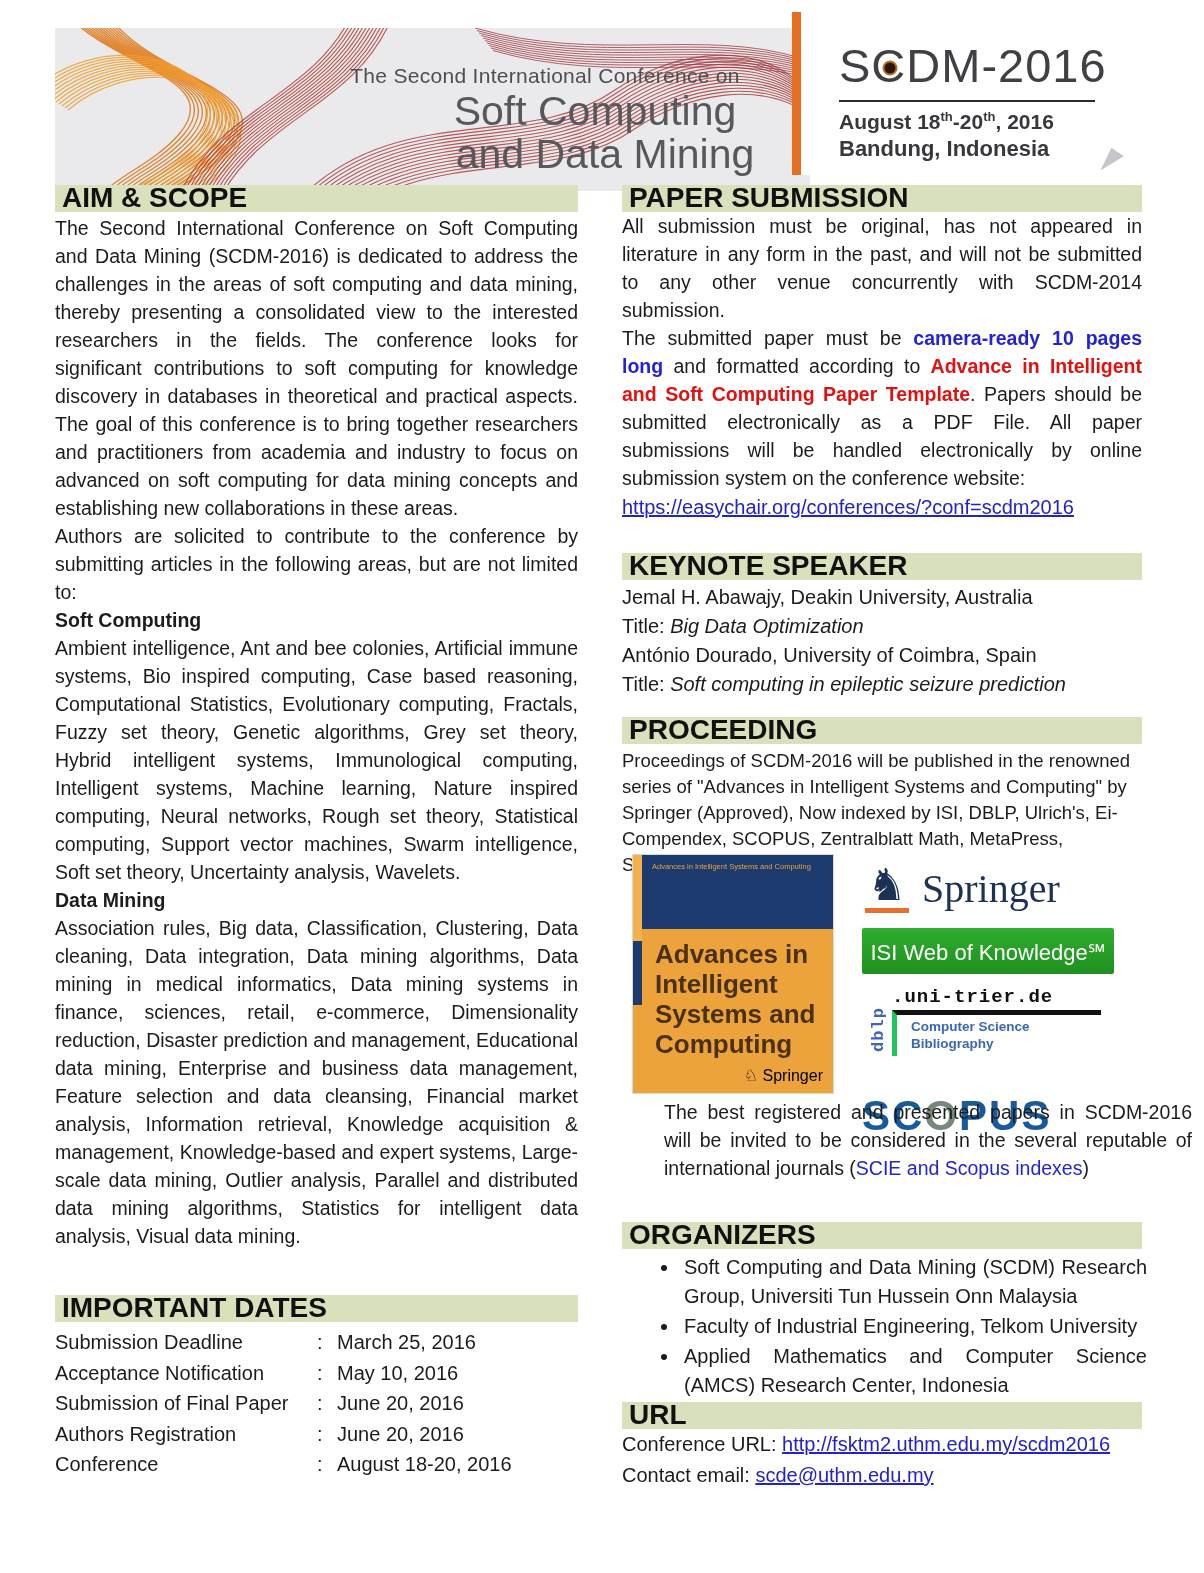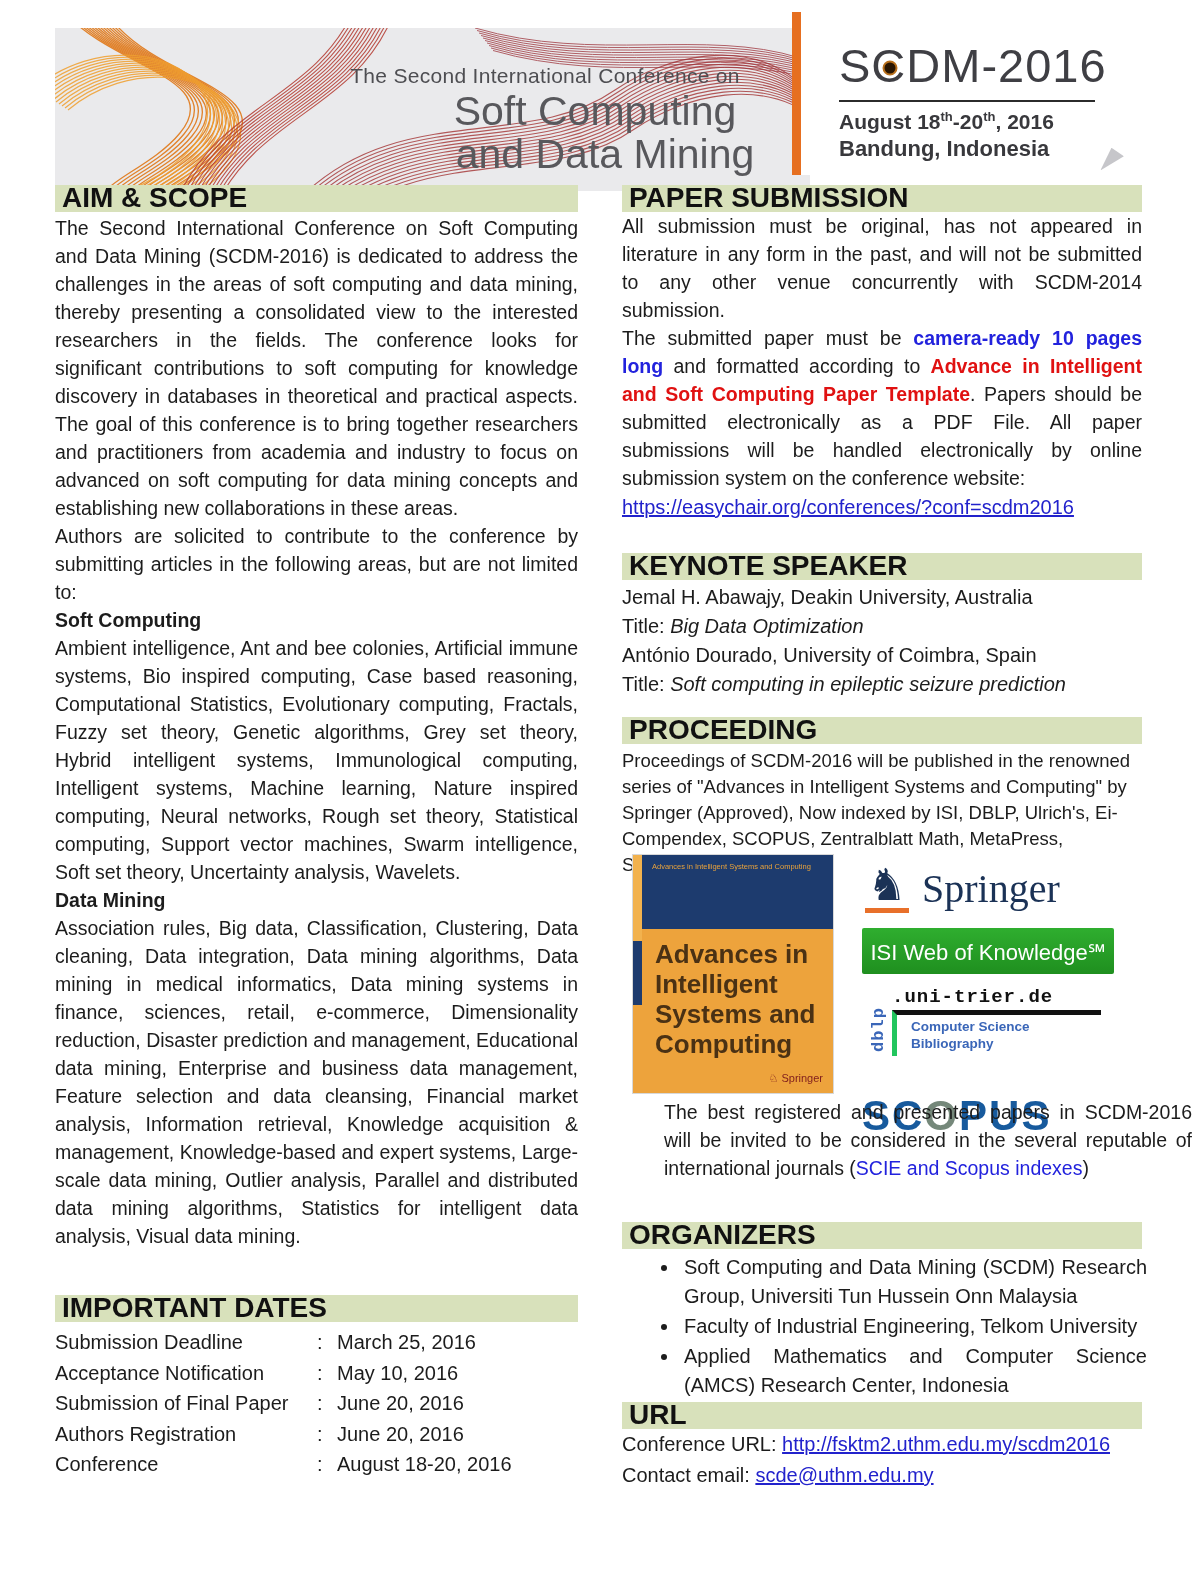--- a/index.html
+++ b/index.html
@@ -51,21 +51,21 @@
   .kn-line{font-size:20px;line-height:29px;}
   .proc-txt{font-size:18.5px;line-height:26px;text-align:left;margin:4px 0 0 0;}
 
   
   .book{position:absolute;left:633px;top:855px;width:200px;height:238px;background:#eda33c;box-shadow:0 0 0 1px #d8d8d8;}
   .book-strip{position:absolute;left:0;top:0;width:9px;height:100%;
               background:linear-gradient(to bottom,#f2b24e 0 36%,#1d3b6e 36% 63%,#eda33c 63% 100%);}
   .book-band{position:absolute;left:9px;top:0;right:0;height:74px;background:#1d3b6e;}
   .book-band-txt{position:absolute;left:10px;top:7px;font-size:7.5px;color:#e8a23c;white-space:nowrap;overflow:hidden;width:175px;}
   .book-title{position:absolute;left:22px;top:84px;font-size:26px;line-height:1.16;font-weight:bold;color:#4a3114;}
-  .book-pub{position:absolute;right:10px;bottom:8px;font-size:11px;color:#7f1d1d;}
+  .book-pub{position:absolute;right:10px;bottom:8px;font-size:16px;color:#000000;}
   .logo-stack{position:absolute;left:862px;top:857px;width:282px;}
   .springer-row{display:flex;align-items:center;gap:10px;height:62px;}
   .springer-horse{position:relative;width:50px;text-align:center;}
   .springer-horse .knight{font-size:44px;line-height:44px;color:#1b3256;display:block;}
   .springer-horse .ubar{display:block;margin:1px auto 0;width:44px;height:5px;background:#e8702a;}
   .springer-word{font-family:"Liberation Serif",serif;font-size:40px;color:#1b3256;}
   .isi-band{margin-top:9px;width:252px;height:46px;background:linear-gradient(#2fae2f,#1f8f1f);
             color:#ffffff;font-size:22px;display:flex;align-items:center;justify-content:center;border-radius:2px;}
   .dblp{position:relative;margin-top:12px;width:262px;height:96px;}
   .dblp-vert{position:absolute;left:-6px;top:34px;transform:rotate(-90deg);transform-origin:center;

